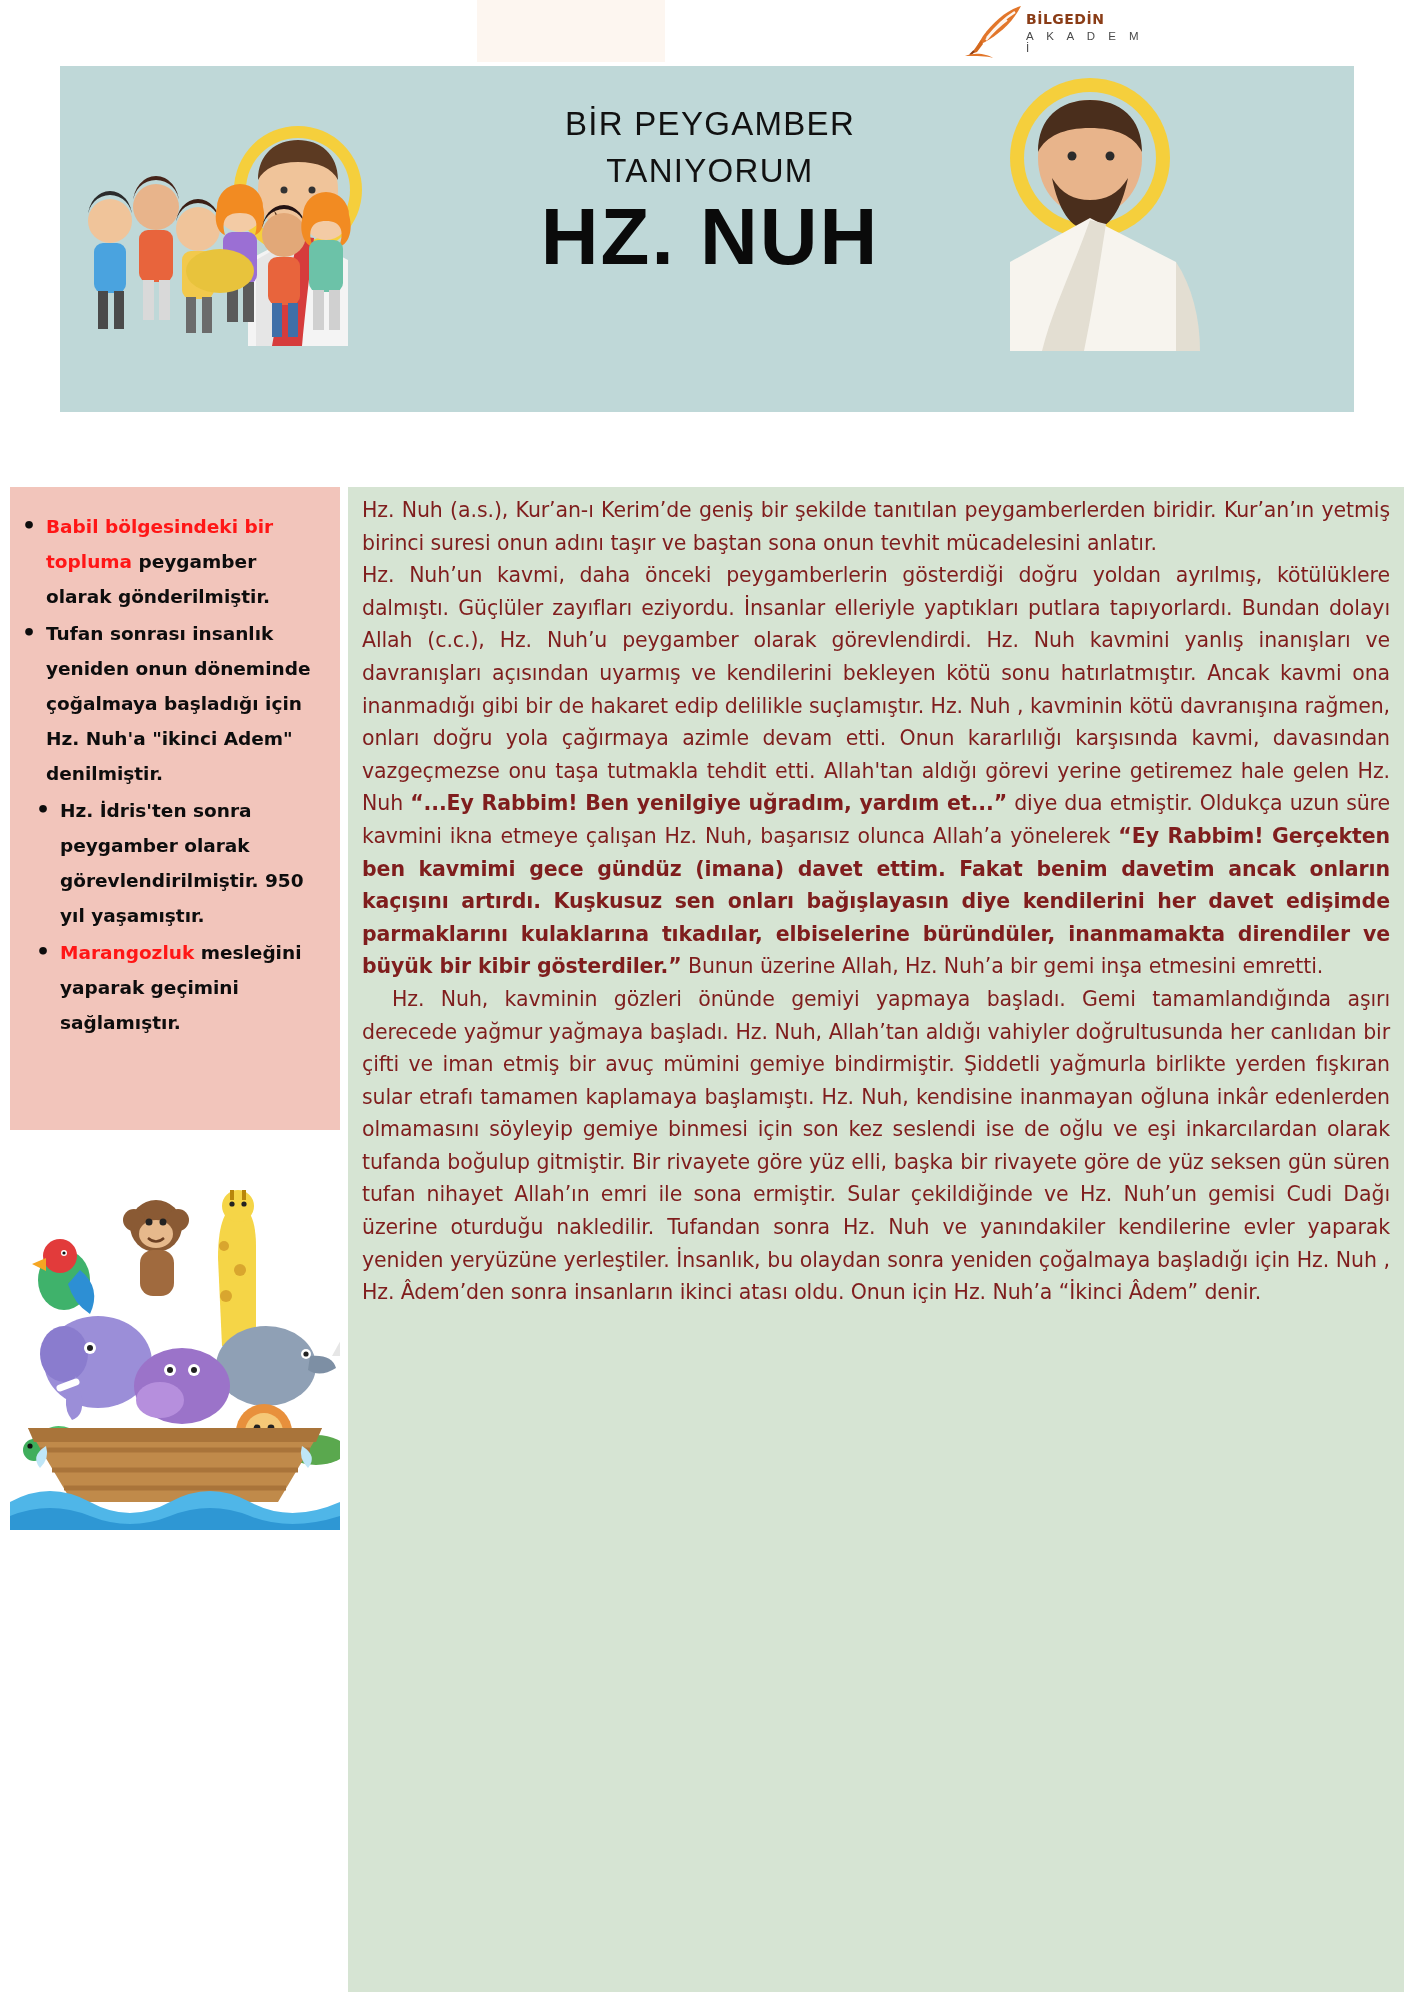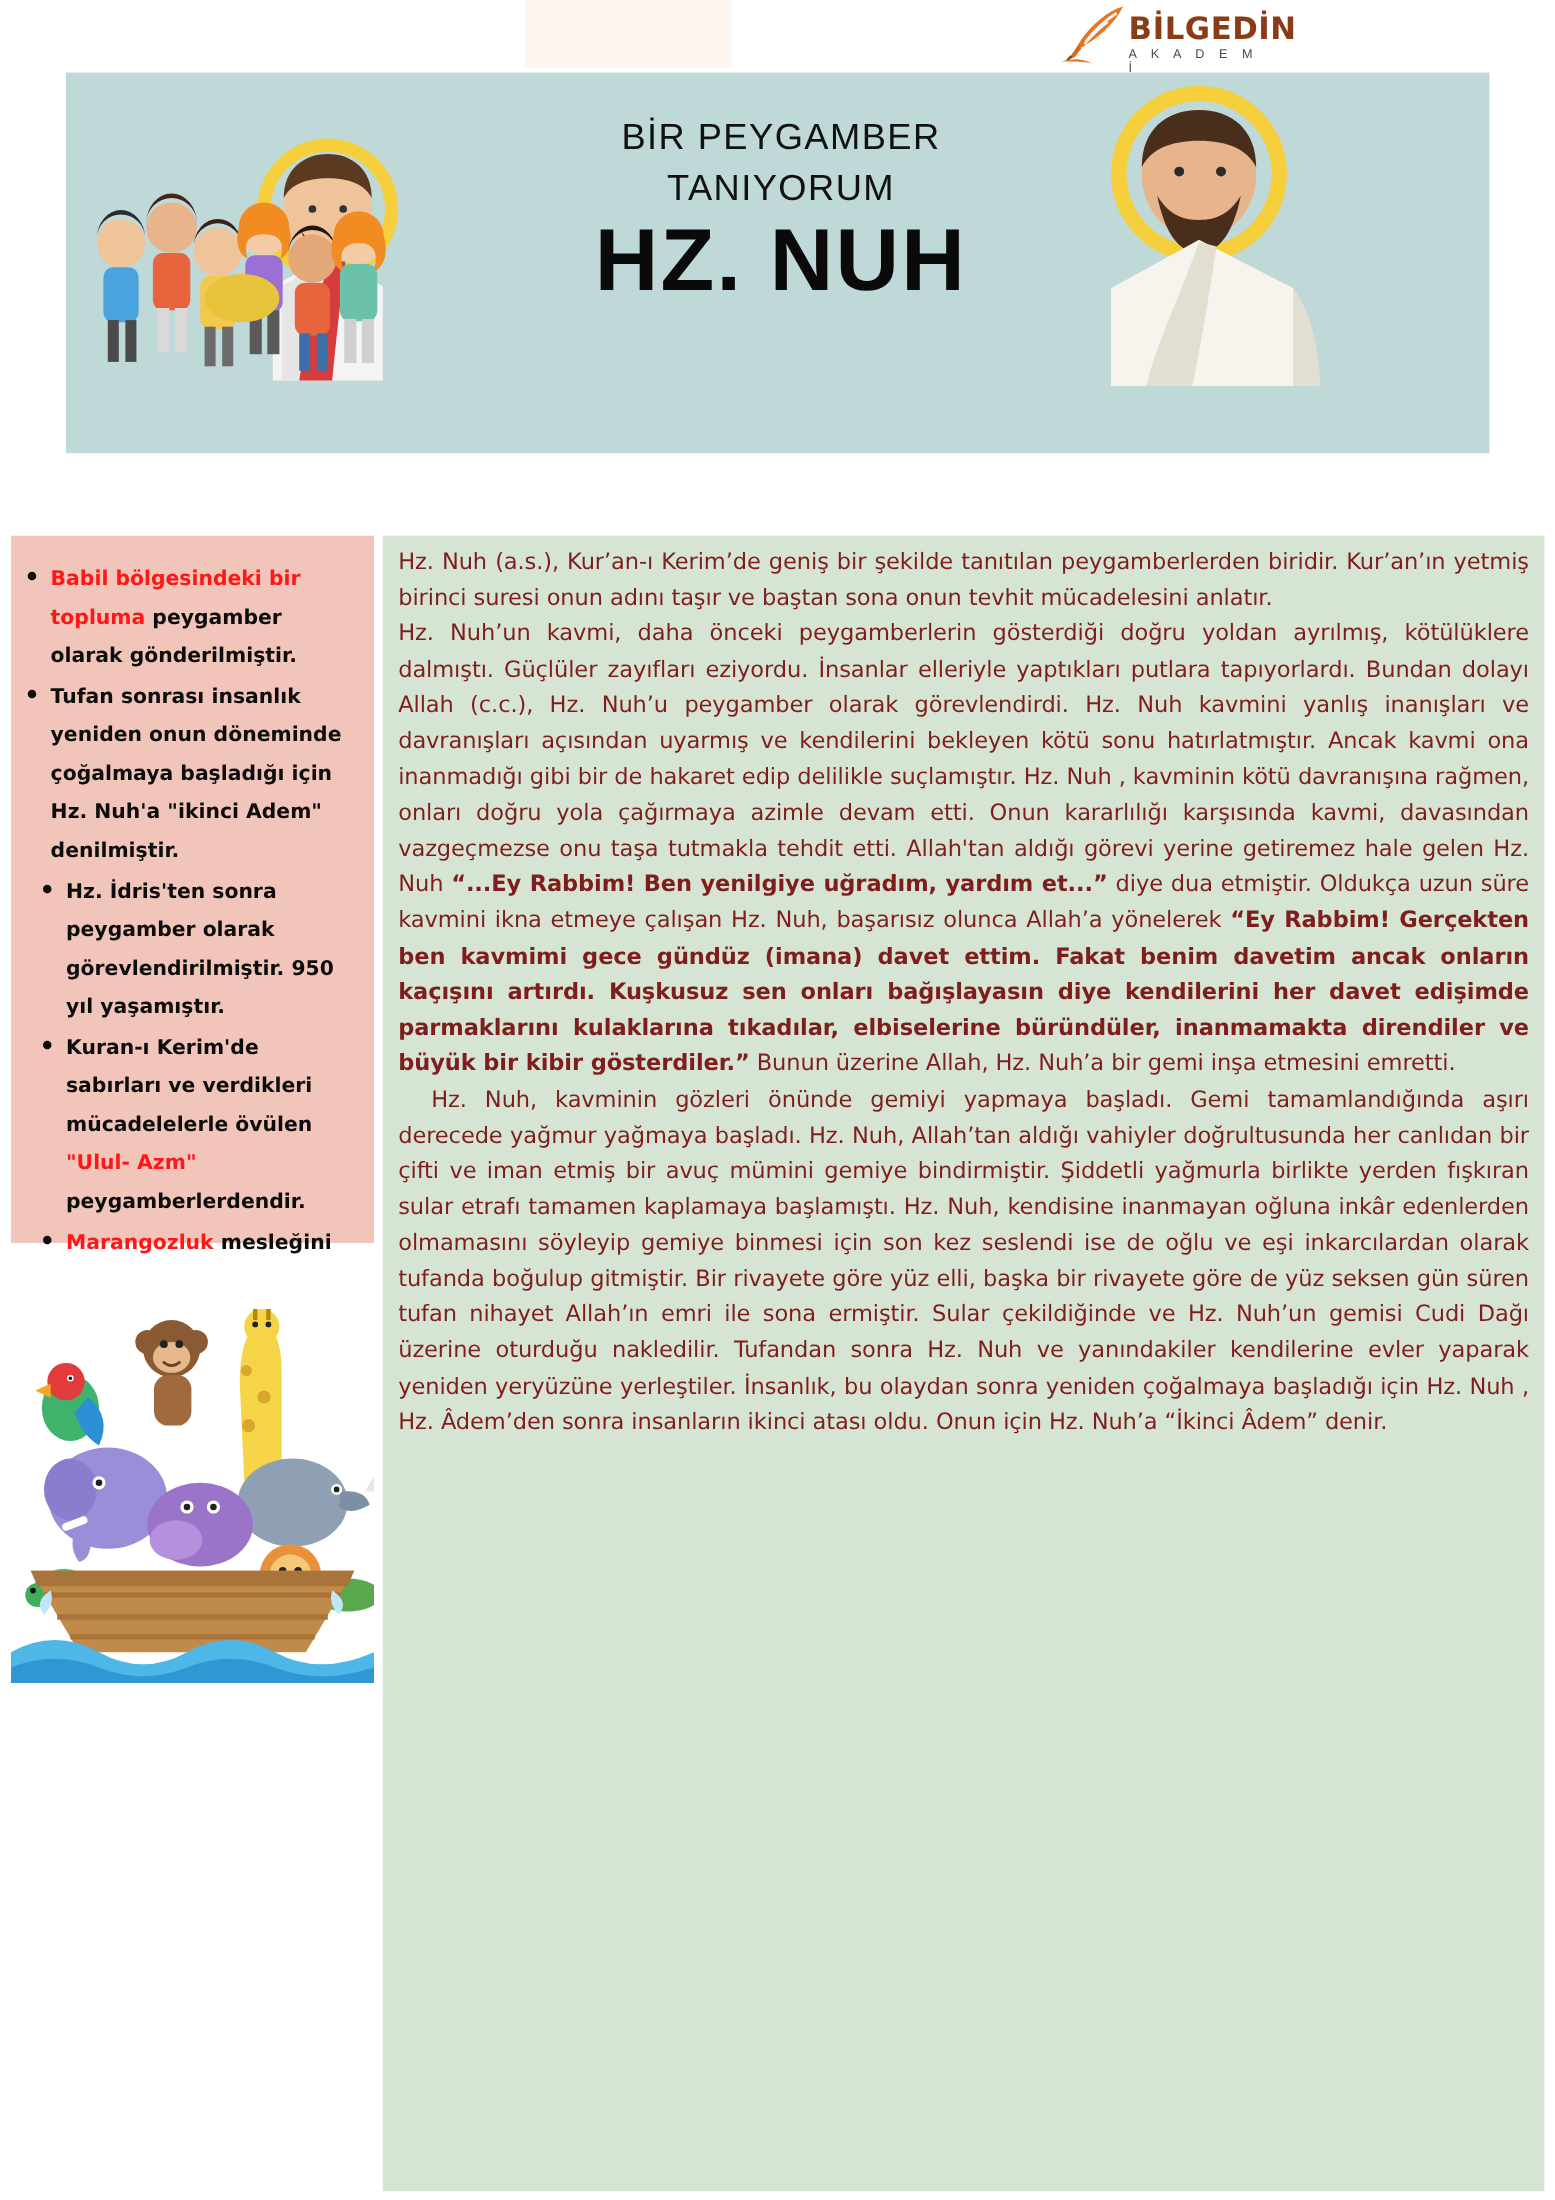--- a/index.html
+++ b/index.html
@@ -20,21 +20,21 @@
     display:flex;align-items:center;justify-content:flex-start;
   }
   .quill{
     position:absolute;left:486px;top:4px;width:66px;height:56px;
   }
   .logo-text{
     position:absolute;left:549px;top:12px;width:120px;
   }
   .logo-name{
     font-family:"DejaVu Sans",sans-serif;
-    font-weight:bold;font-size:28px;letter-spacing:0.5px;
+    font-weight:bold;font-size:14px;letter-spacing:0.5px;
     color:#8a3c16;line-height:1;
   }
   .logo-sub{
     font-family:"Liberation Sans",sans-serif;
     font-size:11.5px;letter-spacing:5px;color:#4a4a4a;
     margin-top:4px;
   }
 
   
   .banner{
@@ -209,21 +209,20 @@
     <div class="banner-l2">TANIYORUM</div>
   </div>
   <div class="banner-main">HZ. NUH</div>
 </div>
 
 <div class="sidebar">
   <ul class="bullets" id="facts-list">
       <li><span class="red">Babil bölgesindeki bir topluma </span><span>peygamber olarak gönderilmiştir.</span></li>
       <li><span>Tufan sonrası insanlık yeniden onun döneminde çoğalmaya başladığı için Hz. Nuh'a "ikinci Adem" denilmiştir.</span></li>
       <li class="indent"><span>Hz. İdris'ten sonra peygamber olarak görevlendirilmiştir. 950 yıl yaşamıştır.</span></li>
-      <li class="indent"><span>Kuran-ı Kerim'de sabırları ve verdikleri mücadelelerle övülen </span><span class="red">"Ulul- Azm" </span><span>peygamberlerdendir.</span></li>
       <li class="indent"><span class="red">Marangozluk </span><span>mesleğini yaparak geçimini sağlamıştır.</span></li>
     </ul>
 </div>
 
 <div class="ark-wrap">
   <svg viewBox="0 0 330 380" width="330" height="380">
 
     <g>
 
       <path d="M208 108 c0 -36 8 -52 20 -52 c12 0 18 16 18 40 l0 100 l-34 0 z" fill="#f5d547"></path>

